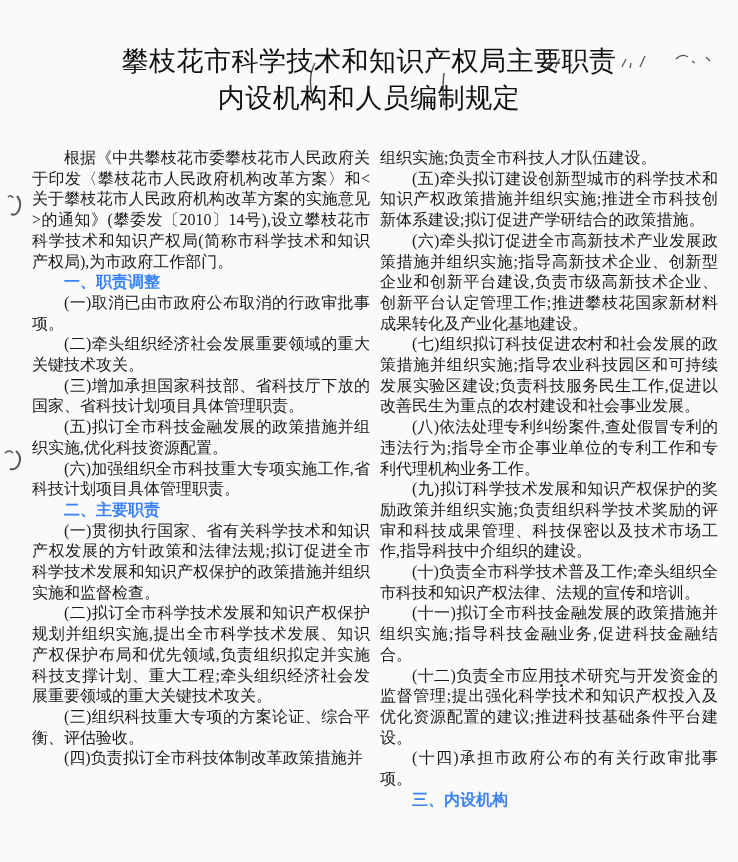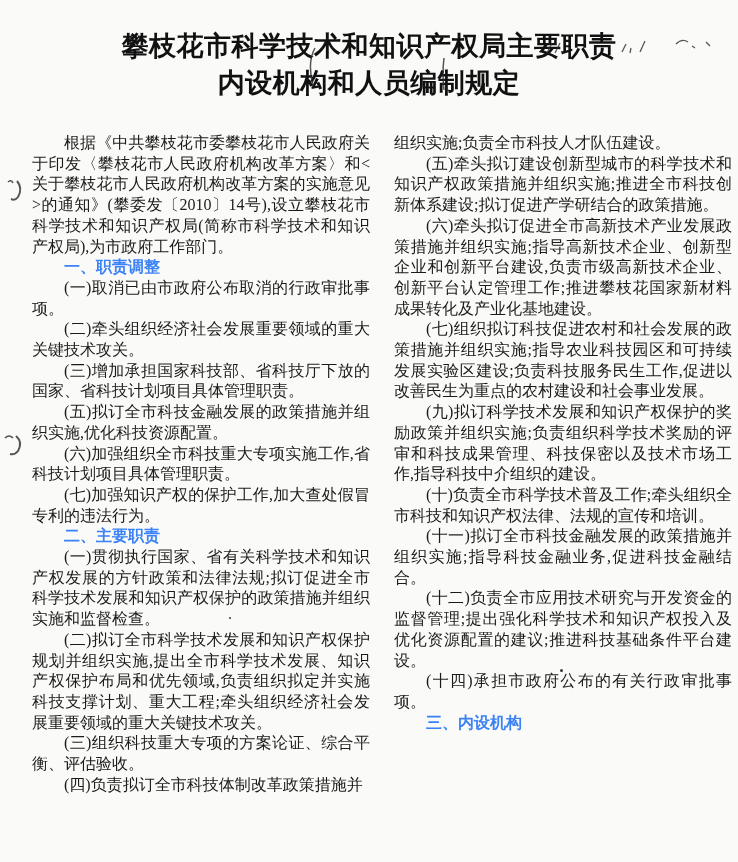--- a/index.html
+++ b/index.html
@@ -6,31 +6,31 @@
   body {
     width:738px; height:862px;
     background:#fafaf8;
     font-family:"Liberation Serif","DejaVu Serif",serif;
     color:#1b1b1b;
     position:relative;
     overflow:hidden;
   }
   .page { position:relative; width:738px; height:862px; }
   .title {
-    margin:28px 10px 0 10px;
+    margin:43px 10px 0 10px;
     text-align:center;
     font-size:27px;
-    font-weight:bold;
+    font-weight:normal;
     line-height:37px;
     letter-spacing:0.5px;
     color:#111;
   }
   .columns {
     display:flex;
-    gap:24px;
+    gap:10px;
     padding:31px 24px 0 32px;
     box-sizing:border-box;
   }
   .col { width:338px; flex:0 0 338px; }
   .para {
     margin:0;
     font-size:16px;
     line-height:20.7px;
     text-align:justify;
     text-justify:inter-character;
@@ -98,32 +98,32 @@
 
   <div class="columns">
     <div class="col">
         <p class="para body">根据《中共攀枝花市委攀枝花市人民政府关于印发〈攀枝花市人民政府机构改革方案〉和&lt;关于攀枝花市人民政府机构改革方案的实施意见&gt;的通知》(攀委发〔2010〕14号),设立攀枝花市科学技术和知识产权局(简称市科学技术和知识产权局),为市政府工作部门。</p>
         <p class="para heading">一、职责调整</p>
         <p class="para body">(一)取消已由市政府公布取消的行政审批事项。</p>
         <p class="para body">(二)牵头组织经济社会发展重要领域的重大关键技术攻关。</p>
         <p class="para body">(三)增加承担国家科技部、省科技厅下放的国家、省科技计划项目具体管理职责。</p>
         <p class="para body">(五)拟订全市科技金融发展的政策措施并组织实施,优化科技资源配置。</p>
         <p class="para body">(六)加强组织全市科技重大专项实施工作,省科技计划项目具体管理职责。</p>
-        <p class="para body">(七)加强知识产权的保护工作,加大查处假冒专利的违法行为。</p>
         <p class="para heading">二、主要职责</p>
         <p class="para body">(一)贯彻执行国家、省有关科学技术和知识产权发展的方针政策和法律法规;拟订促进全市科学技术发展和知识产权保护的政策措施并组织实施和监督检查。</p>
         <p class="para body">(二)拟订全市科学技术发展和知识产权保护规划并组织实施,提出全市科学技术发展、知识产权保护布局和优先领域,负责组织拟定并实施科技支撑计划、重大工程;牵头组织经济社会发展重要领域的重大关键技术攻关。</p>
         <p class="para body">(三)组织科技重大专项的方案论证、综合平衡、评估验收。</p>
         <p class="para body">(四)负责拟订全市科技体制改革政策措施并</p>
       </div>
     <div class="col">
         <p class="para continuation">组织实施;负责全市科技人才队伍建设。</p>
         <p class="para body">(五)牵头拟订建设创新型城市的科学技术和知识产权政策措施并组织实施;推进全市科技创新体系建设;拟订促进产学研结合的政策措施。</p>
         <p class="para body">(六)牵头拟订促进全市高新技术产业发展政策措施并组织实施;指导高新技术企业、创新型企业和创新平台建设,负责市级高新技术企业、创新平台认定管理工作;推进攀枝花国家新材料成果转化及产业化基地建设。</p>
         <p class="para body">(七)组织拟订科技促进农村和社会发展的政策措施并组织实施;指导农业科技园区和可持续发展实验区建设;负责科技服务民生工作,促进以改善民生为重点的农村建设和社会事业发展。</p>
+        <p class="para body">(八)依法处理专利纠纷案件,查处假冒专利的违法行为;指导全市企事业单位的专利工作和专利代理机构业务工作。</p>
         <p class="para body">(九)拟订科学技术发展和知识产权保护的奖励政策并组织实施;负责组织科学技术奖励的评审和科技成果管理、科技保密以及技术市场工作,指导科技中介组织的建设。</p>
         <p class="para body">(十)负责全市科学技术普及工作;牵头组织全市科技和知识产权法律、法规的宣传和培训。</p>
         <p class="para body">(十一)拟订全市科技金融发展的政策措施并组织实施;指导科技金融业务,促进科技金融结合。</p>
         <p class="para body">(十二)负责全市应用技术研究与开发资金的监督管理;提出强化科学技术和知识产权投入及优化资源配置的建议;推进科技基础条件平台建设。</p>
         <p class="para body">(十四)承担市政府公布的有关行政审批事项。</p>
         <p class="para heading">三、内设机构</p>
       </div>
   </div>
 
 </div>

